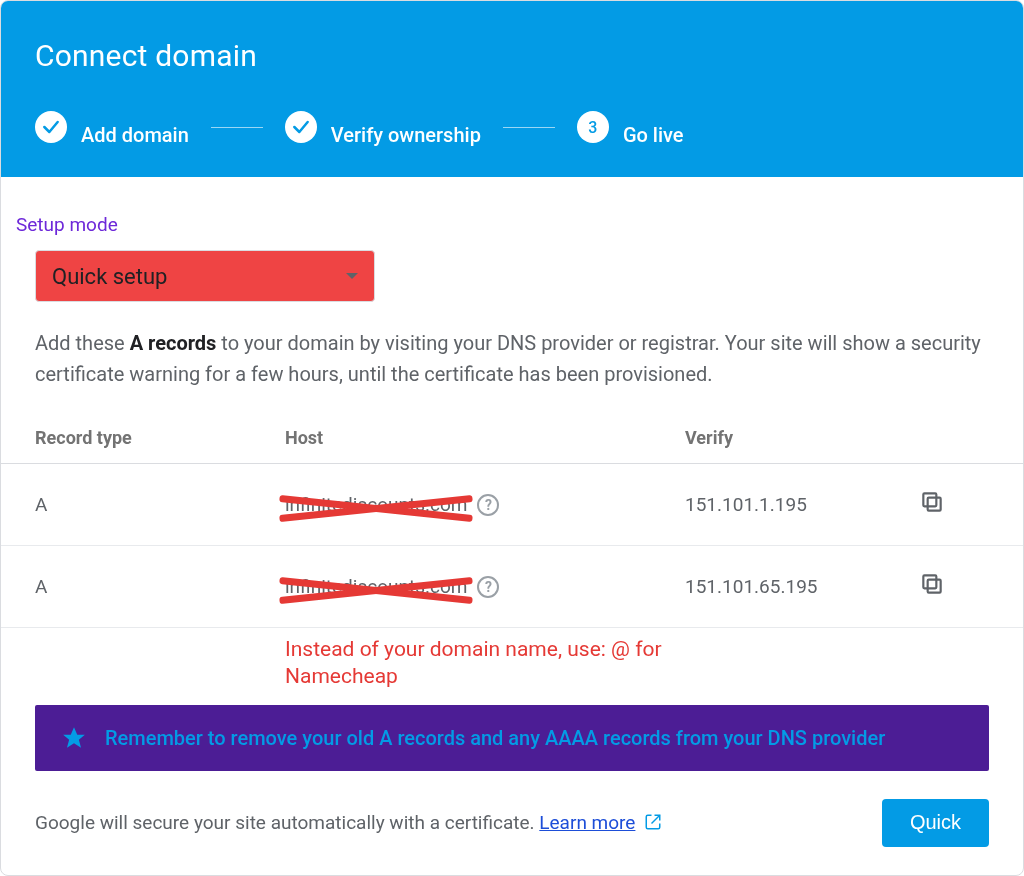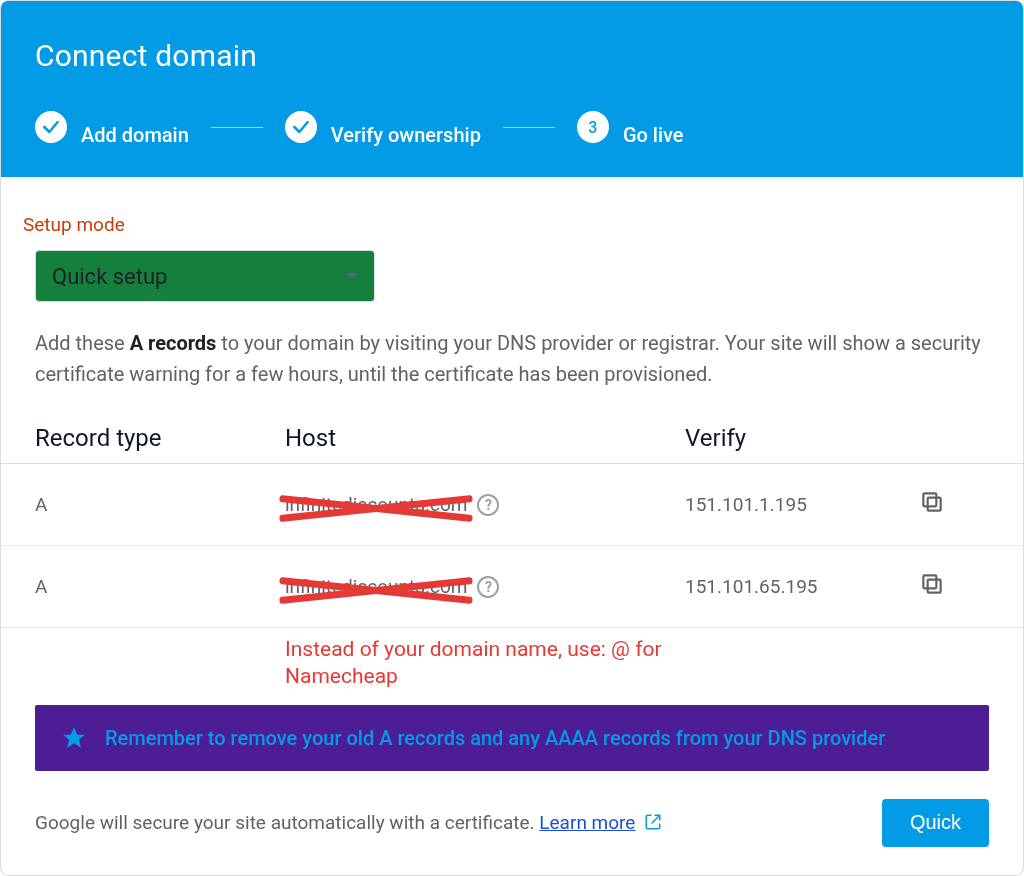--- a/index.html
+++ b/index.html
@@ -67,37 +67,37 @@
 
   
   .body {
     flex: 1;
     padding: 36px 0 0;
     display: flex;
     flex-direction: column;
   }
   .section-label {
     font-size: 19px;
-    color: #c2410c;
-    margin: 0 22px 14px;
+    color: #6d28d9;
+    margin: 0 15px 14px;
   }
   .select {
     margin: 0 34px 26px;
     width: 340px;
     height: 52px;
     border: 1px solid #dadce0;
     border-radius: 4px;
     display: flex;
     align-items: center;
     justify-content: space-between;
     padding: 0 16px;
     font-size: 22px;
     color: #202124;
     cursor: pointer;
-    background: #15803d;
+    background: #ef4444;
   }
   .select .caret {
     width: 0; height: 0;
     border-left: 6px solid transparent;
     border-right: 6px solid transparent;
     border-top: 6px solid #5f6368;
   }
   .desc {
     margin: 0 34px 22px;
     font-size: 20px;
@@ -110,23 +110,23 @@
   .table { width: 100%; }
   .thead, .trow {
     display: grid;
     grid-template-columns: 250px 400px 1fr 70px;
     align-items: center;
     padding: 0 34px;
   }
   .thead {
     height: 52px;
     border-bottom: 1px solid #dadce0;
-    font-size: 24px;
-    color: #0f172a;
-    font-weight: 400;
+    font-size: 18px;
+    color: #737373;
+    font-weight: 700;
   }
   .trow {
     height: 82px;
     border-bottom: 1px solid #e8eaed;
     font-size: 19px;
     color: #5f6368;
     position: relative;
   }
   .host-cell {
     display: flex;

